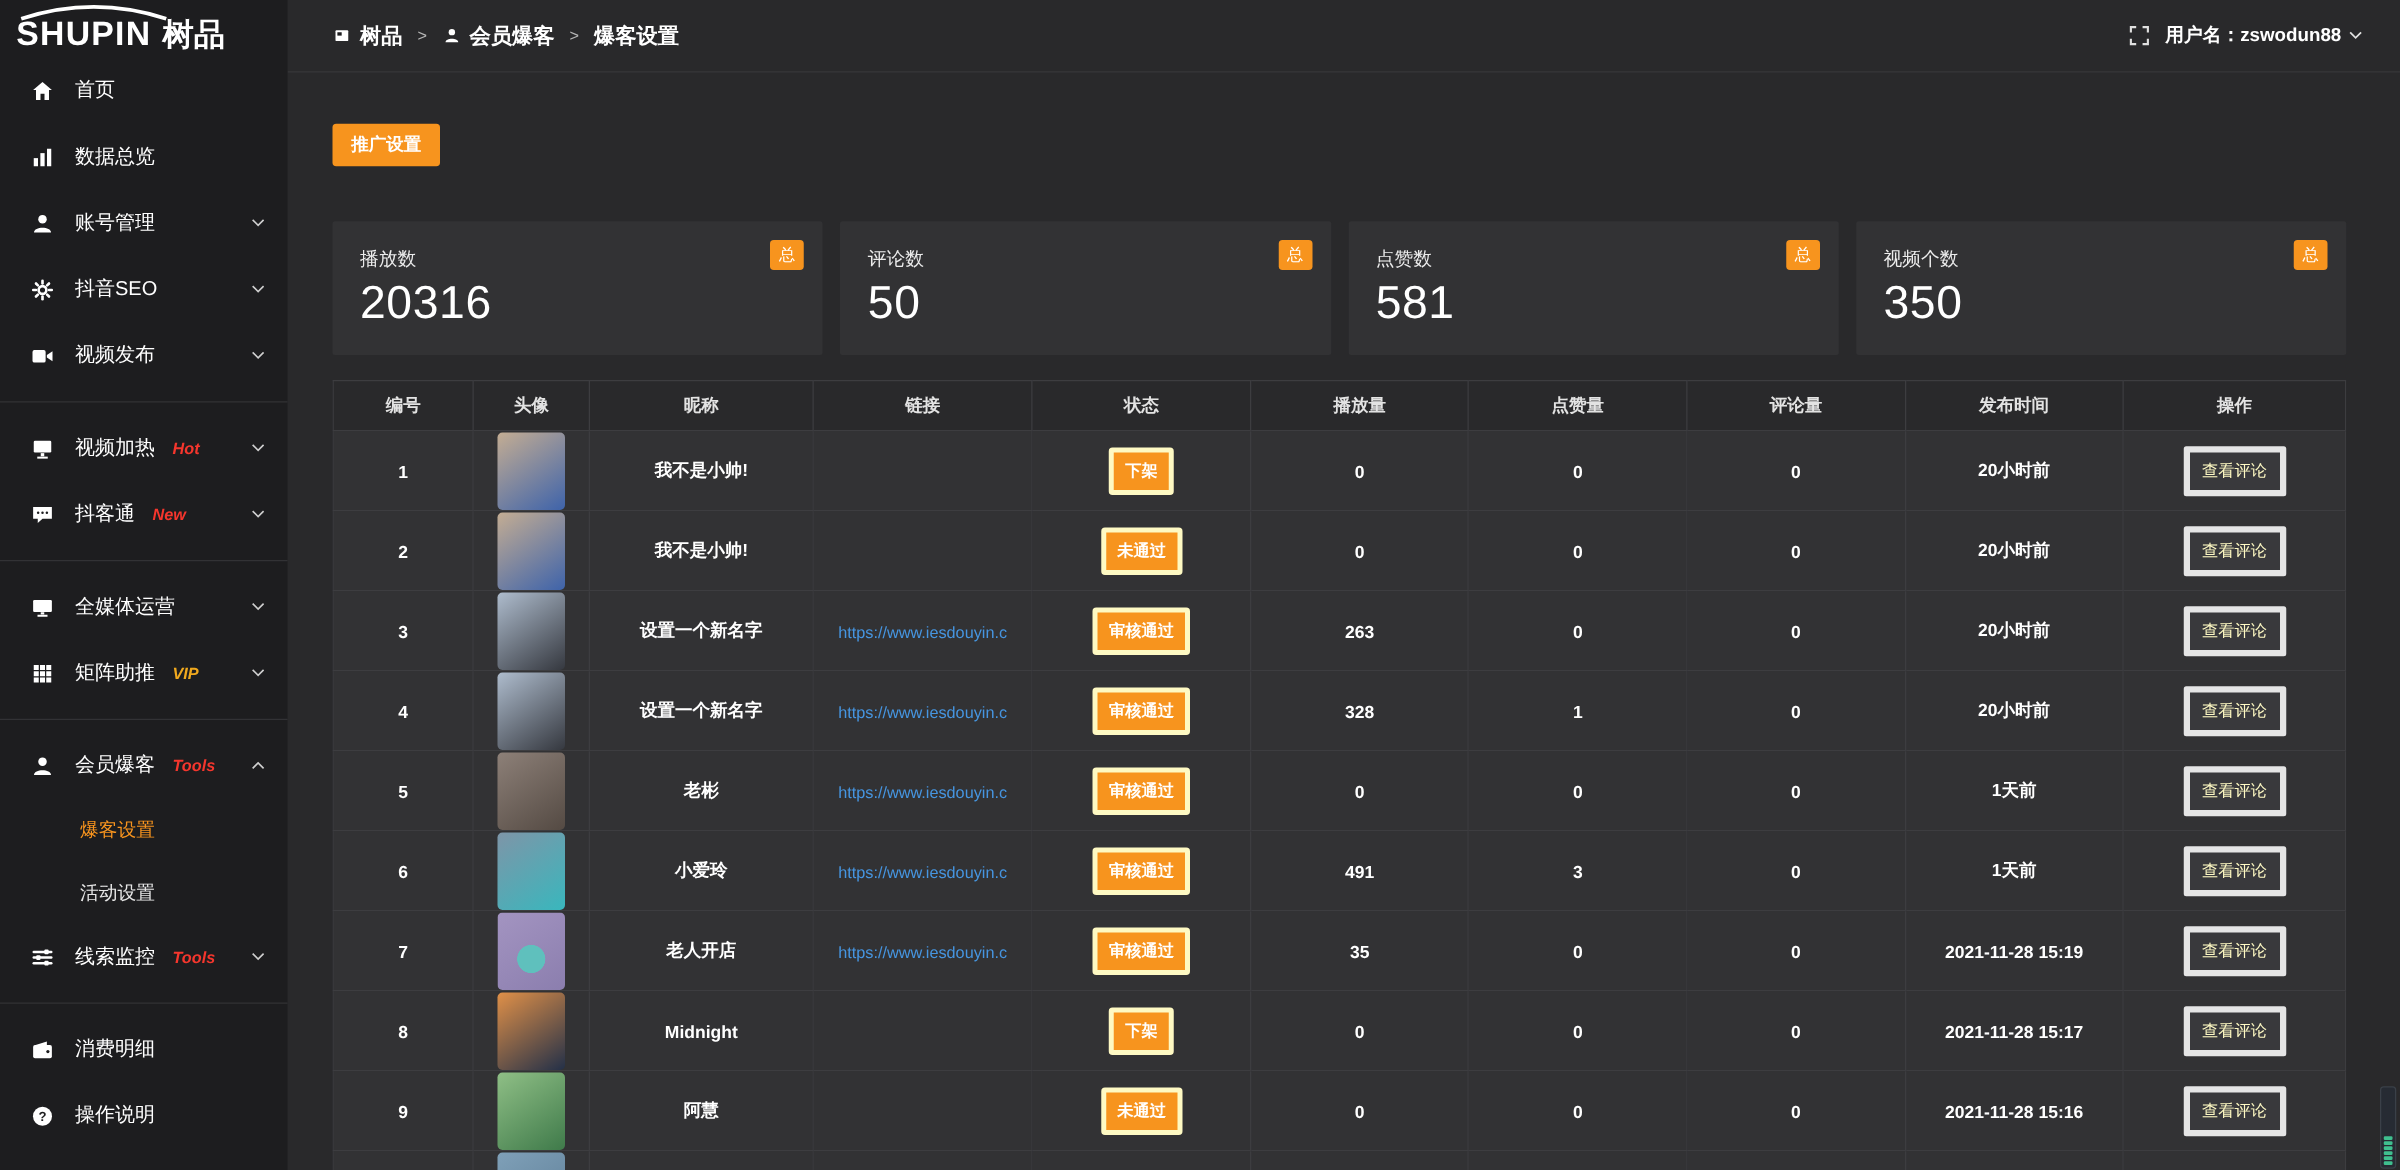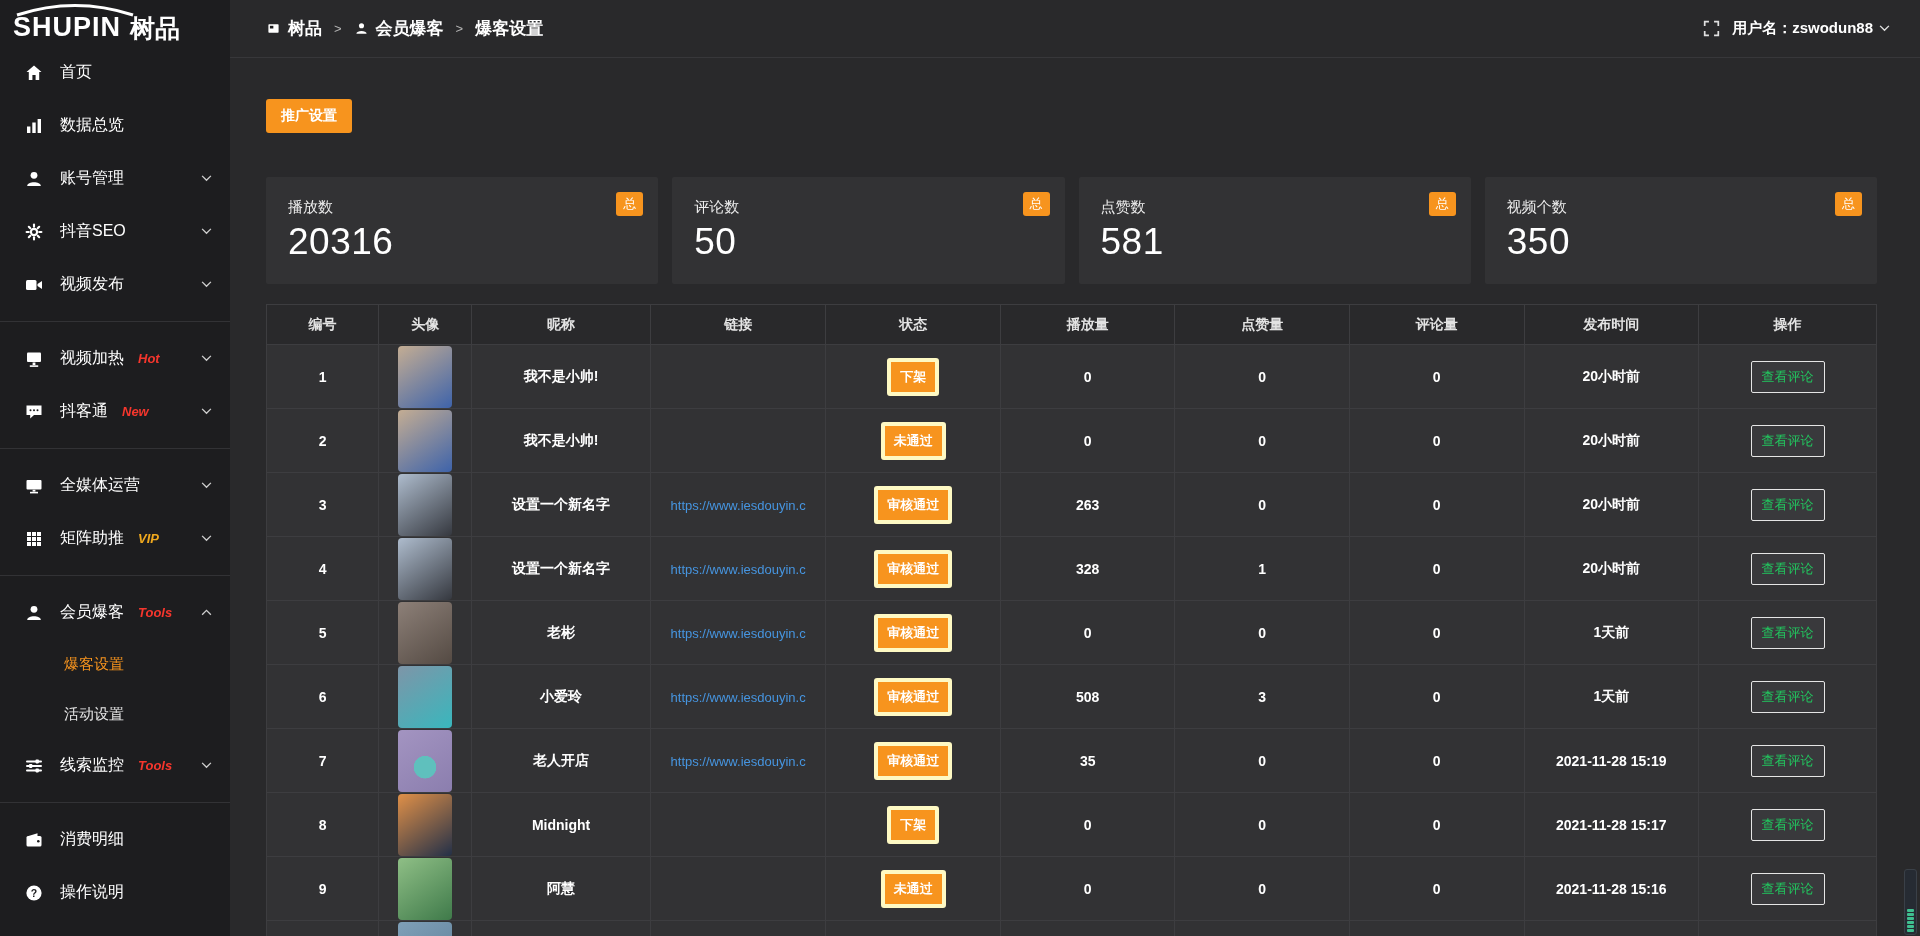--- a/index.html
+++ b/index.html
@@ -50,21 +50,21 @@
   
   .table-wrap { margin-top:20px; height:633px; overflow:hidden; }
   table { width:100%; border-collapse:collapse; table-layout:fixed; }
   th, td { border:1px solid #3d3d40; text-align:center; vertical-align:middle; overflow:hidden; white-space:nowrap; }
   thead th { height:40px; background:#29292b; color:#e3e3e3; font-size:14px; font-weight:600; }
   tbody td { height:64px; background:#323234; font-size:14px; font-weight:600; color:#fff; }
   .avatar { width:54px; height:62px; border-radius:4px; margin:0 auto; }
   .link-url { color:#4695e0; font-size:13px; font-weight:400; text-decoration:none; cursor:pointer; }
   .status-btn { display:inline-block; background:#f7941e; border:4px solid #fef9c3; color:#fff;
     font-size:13px; font-weight:600; padding:6px 9px; border-radius:3px; }
-  .action-btn { background:#39393c; border:1px solid #e5e5e5; color:#22c55e; font-size:13px;
+  .action-btn { background:#39393c; border:5px solid #e5e5e5; color:#fef9c3; font-size:13px;
     padding:6px 10px; border-radius:2px; cursor:pointer; font-family:inherit; }
   
   .float-widget { position:absolute; right:3px; bottom:1px; width:13px; height:66px;
     background:#262b33; border:1px solid #3a4048; border-radius:3px; z-index:5; cursor:pointer;
     display:flex; flex-direction:column; justify-content:flex-end; padding:2px; gap:1px; }
   .float-widget i { display:block; height:3px; background:#3fbf8f; border-radius:1px; }
   svg { display:block; }
 </style>
 </head>
 <body>
@@ -456,21 +456,21 @@
               <td><button class="action-btn">查看评论</button></td>
             </tr>
             <tr>
               <td>6</td>
               <td>
                 <div class="avatar" style="background:linear-gradient(145deg, #7e95a8 0%, #39b7bd 100%)"></div>
               </td>
               <td>小爱玲</td>
               <td><a class="link-url">https://www.iesdouyin.c</a></td>
               <td><span class="status-btn">审核通过</span></td>
-              <td>508</td>
+              <td>491</td>
               <td>3</td>
               <td>0</td>
               <td>1天前</td>
               <td><button class="action-btn">查看评论</button></td>
             </tr>
             <tr>
               <td>7</td>
               <td>
                 <div class="avatar" style="background:radial-gradient(circle at 50% 60%, #5fc0bd 0 24%, rgba(0,0,0,0) 25%),linear-gradient(145deg, #a394c1 0%, #8b7eae 100%)"></div>
               </td>

